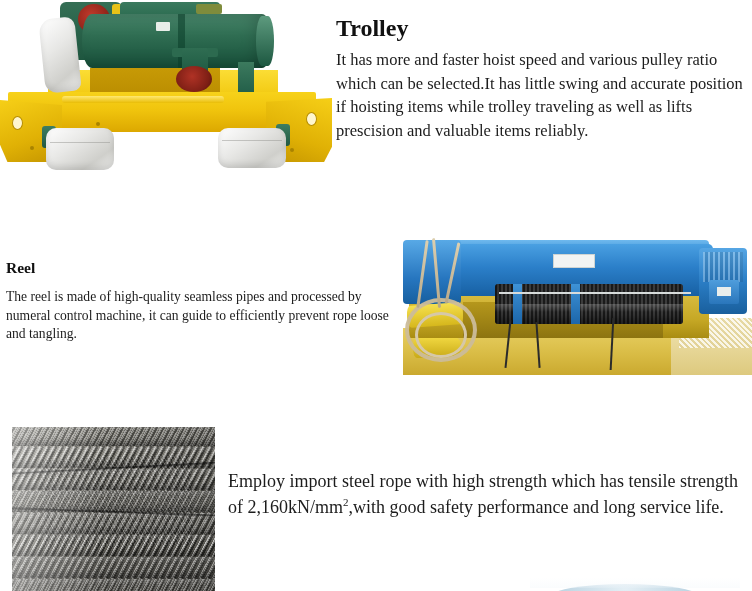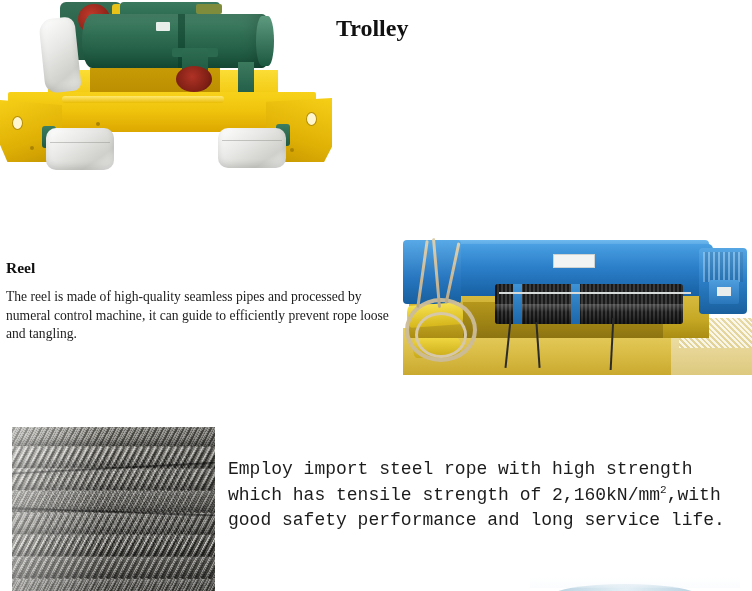--- a/index.html
+++ b/index.html
@@ -208,22 +208,21 @@
 
   .steelrope-text {
     position: absolute;
     left: 228px; top: 443px;
     width: 524px;
   }
   .steelrope-text .heading { font-size: 24.5px; line-height: 30px; }
   .steelrope-text .body-text {
     font-size: 18px;
     line-height: 25.5px;
-    margin-top: 14px;
-    font-family: Liberation Mono, monospace;
+    margin-top: 26px;
   }
   .steelrope-text .body-text sup { font-size: 11px; vertical-align: super; line-height:0; }
 
   
   .reel-photo {
     position: absolute;
     left: 403px; top: 232px;
     width: 349px; height: 143px;
     overflow: hidden;
     background: #ffffff;
@@ -456,20 +455,21 @@
       <div class="tr-wrap tr-wrap-a"></div>
       <div class="tr-wrap tr-wrap-b"></div>
       <div class="tr-wrap tr-wrap-c"></div>
       <div class="tr-wrap-line" style="left:50px; top:142px; width:60px;"></div>
       <div class="tr-wrap-line" style="left:222px; top:140px; width:60px;"></div>
     </div>
   </div>
 
   <div class="trolley-text">
     <h2 class="heading">Trolley</h2>
+    <p class="body-text">It has more and faster hoist speed and various pulley ratio which can be selected.It has little swing and accurate position if hoisting items while trolley traveling as well as lifts prescision and valuable items reliably.</p>
   </div>
 
   <div class="reel-text">
     <h2 class="heading">Reel</h2>
     <p class="body-text">The reel is made of high-quality seamless pipes and processed by numeral control machine, it can guide to efficiently prevent rope loose and tangling.</p>
   </div>
 
   <div class="reel-photo">
     <div>
       <div class="rl-floor"></div>

